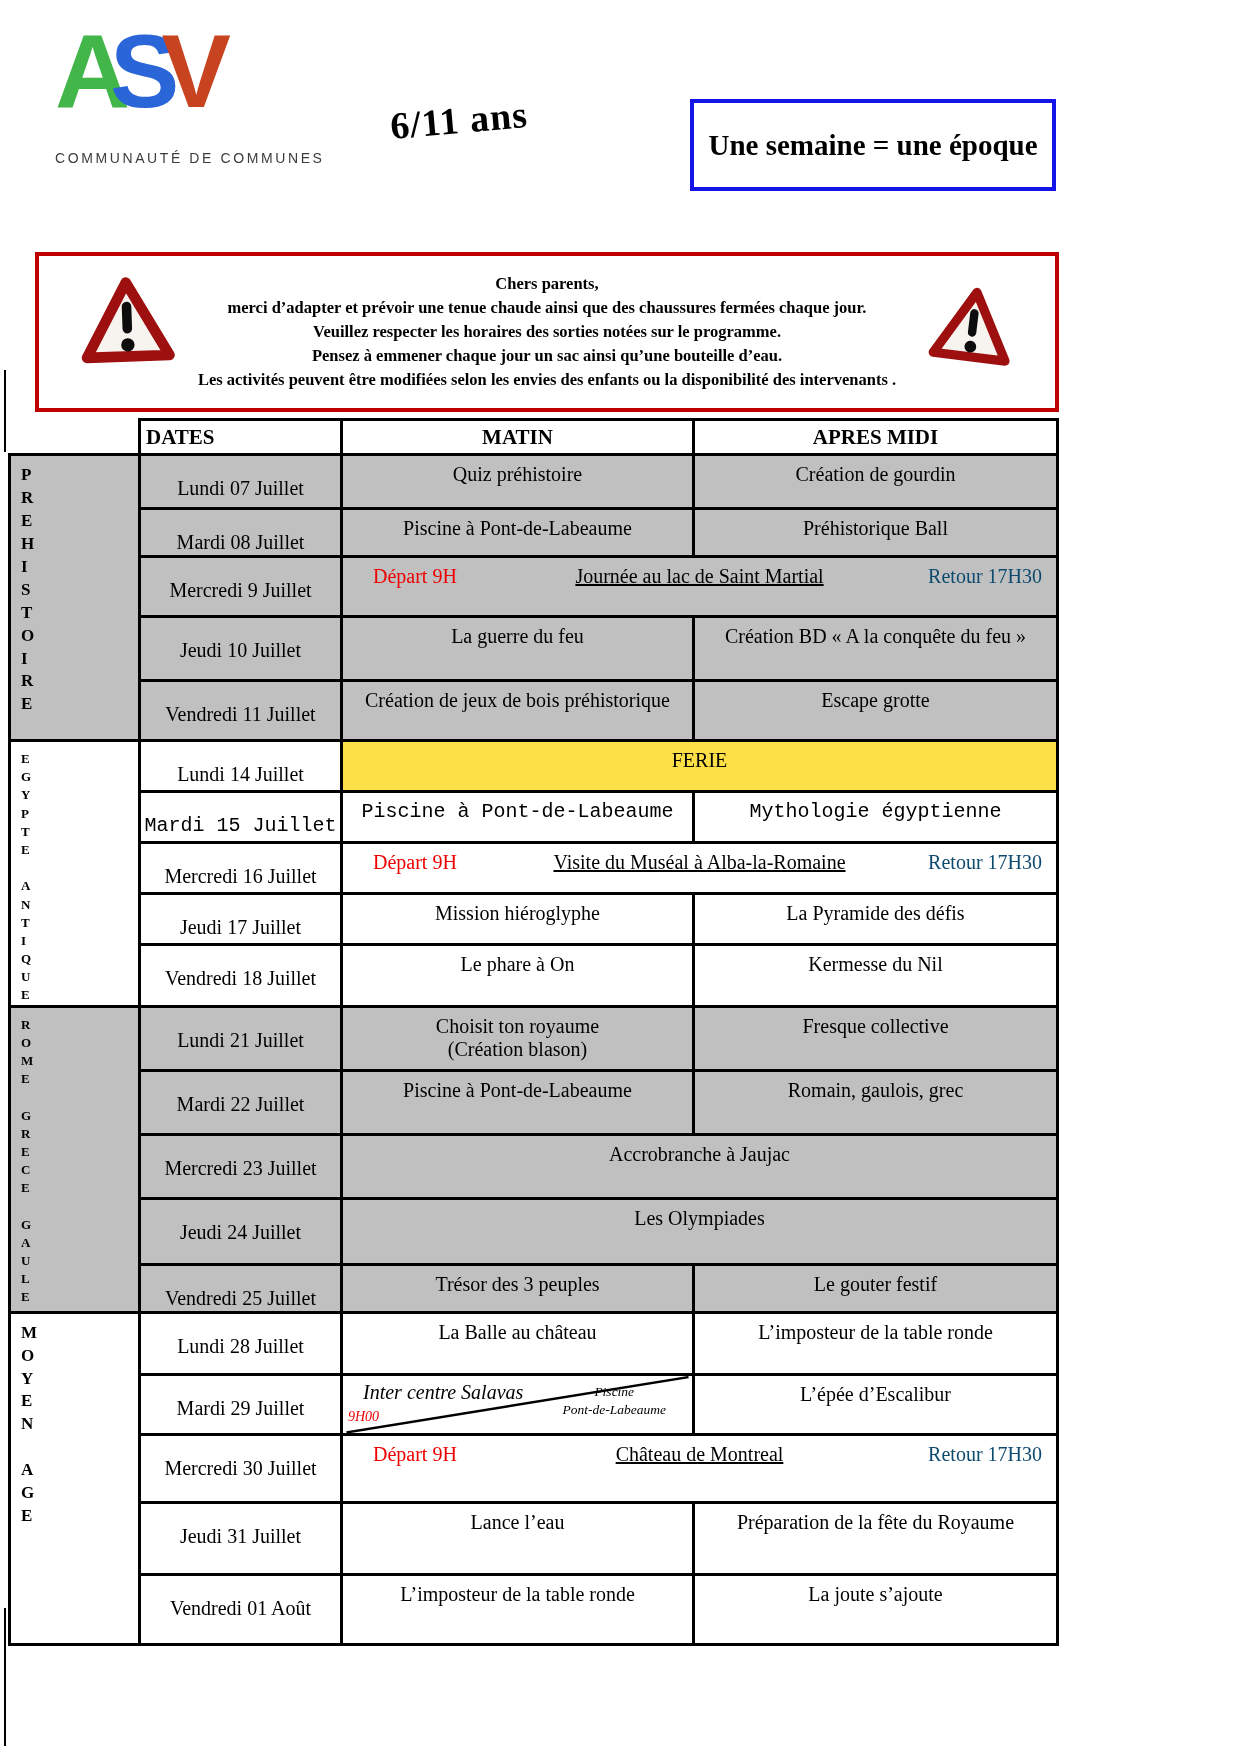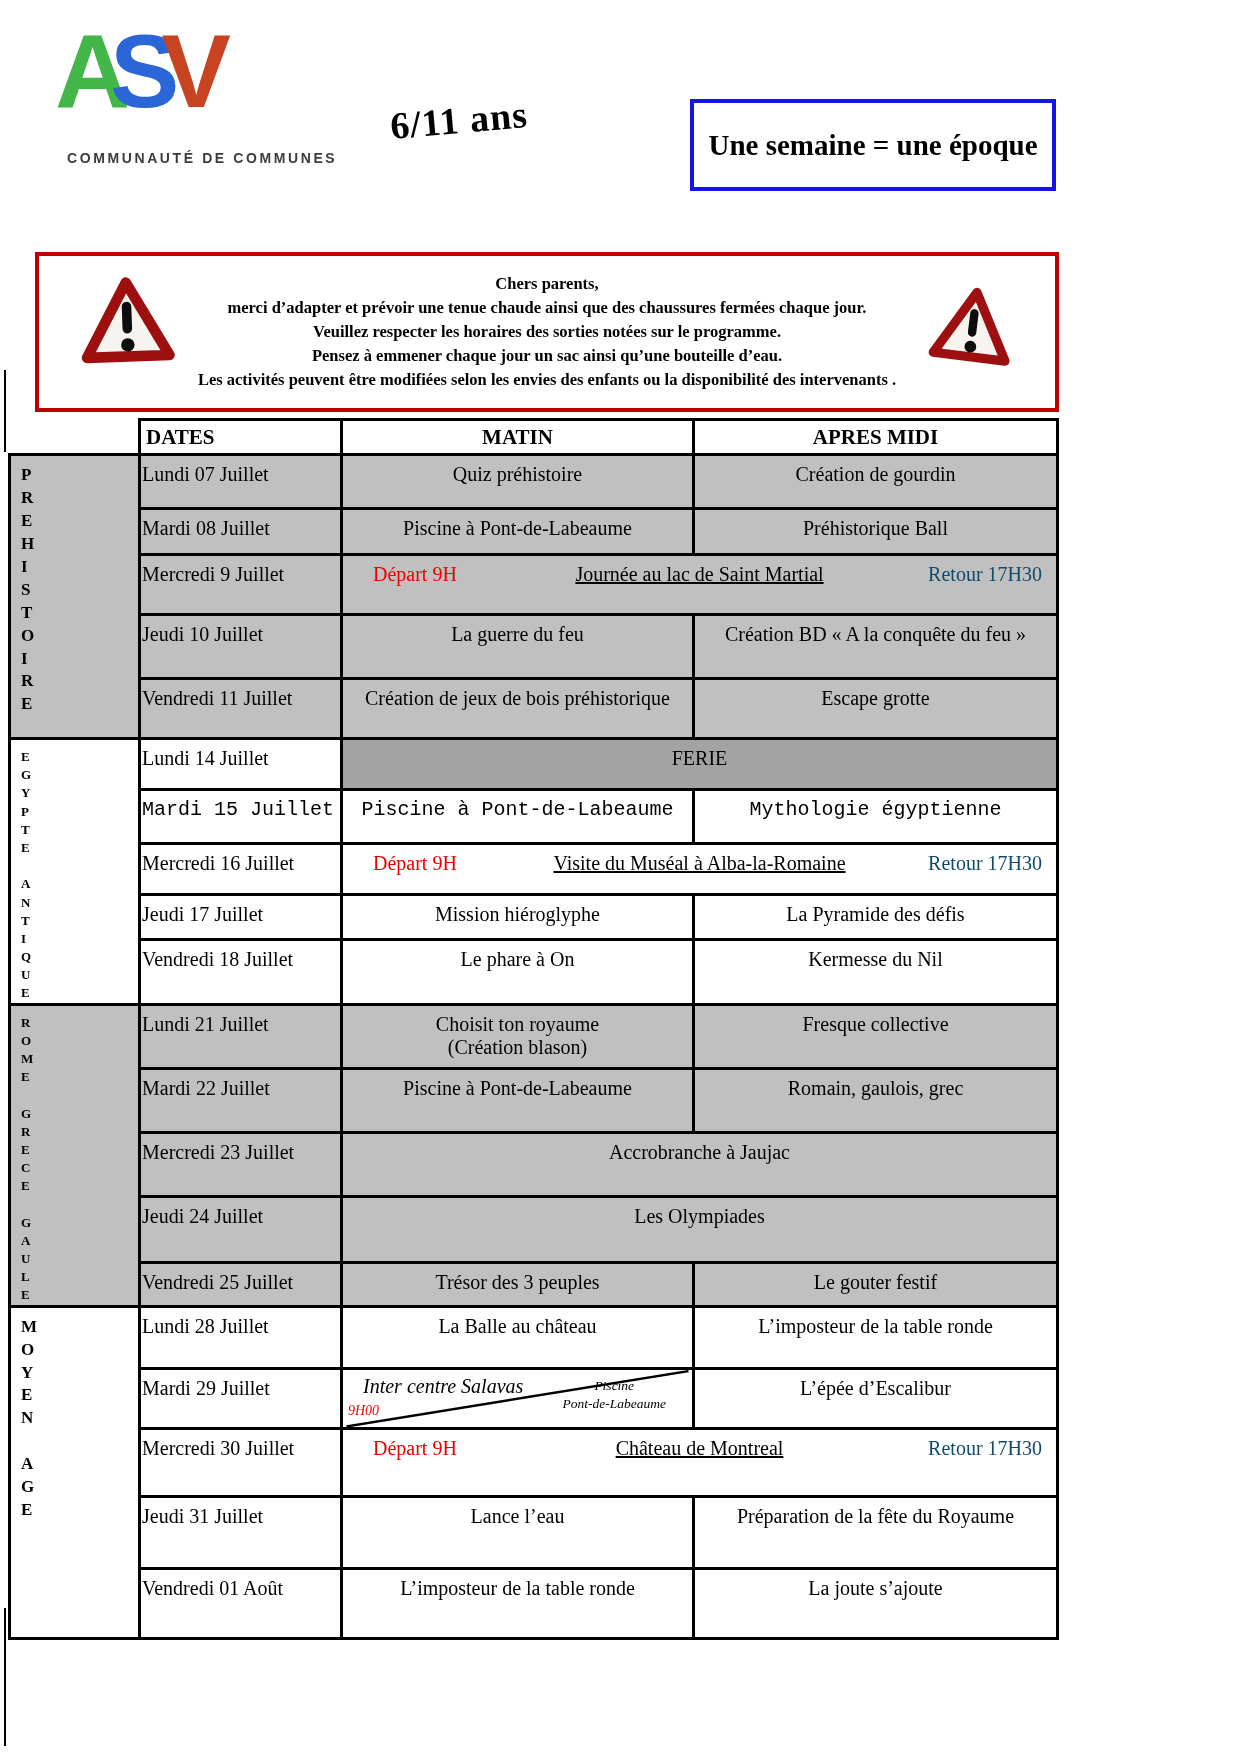--- a/index.html
+++ b/index.html
@@ -9,21 +9,21 @@
   }
 
   
   .logo { position:absolute; left:55px; top:22px; display:flex; align-items:flex-start; }
   .monogram { font-family:"Liberation Sans", sans-serif; font-weight:900; font-size:104px; line-height:0.95; display:flex; }
   .monogram span { display:block; }
   .monogram span:nth-child(2){ margin-left:-20px; }
   .monogram span:nth-child(3){ margin-left:-18px; }
   .org { margin-left:14px; padding-top:14px; font-family:"Liberation Sans", sans-serif; font-weight:700; font-size:25px; line-height:1.06; color:#151515; white-space:nowrap; }
   .org .init { font-size:32px; font-weight:900; }
-  .logo-sub { position:absolute; left:55px; top:150px; font-family:"Liberation Sans", sans-serif; font-size:14px; letter-spacing:2.6px; color:#3c3c3c; font-weight:700; white-space:nowrap;margin-left:12px; }
+  .logo-sub { position:absolute; left:55px; top:150px; font-family:"Liberation Sans", sans-serif; font-size:14px; letter-spacing:2.6px; color:#3c3c3c; font-weight:400; white-space:nowrap; }
 
   
   .age { position:absolute; left:390px; top:98px; font-size:38px; font-weight:700; transform:rotate(-5deg); letter-spacing:1px; }
   .slogan-box { position:absolute; left:690px; top:99px; width:358px; height:84px; border:4px solid #1414E8;
     display:flex; align-items:center; justify-content:center; font-size:29px; font-weight:700; background:#fff; }
 
   
   .notice { position:absolute; left:35px; top:252px; width:1016px; height:152px; border:4px solid #C00000; background:#fff;
     display:flex; flex-direction:column; justify-content:center; text-align:center; font-weight:700; font-size:16.5px; line-height:1.45; }
   .tri { position:absolute; }
@@ -35,21 +35,21 @@
   .vline-top { left:4px; top:370px; height:82px; }
   .vline-bottom { left:4px; top:1608px; height:138px; }
 
   
   table.schedule { position:absolute; left:8px; top:418px; border-collapse:collapse; table-layout:fixed; width:1048px; background:#fff; }
   .schedule td { border:3px solid #000; font-size:20px; overflow:hidden; }
   .schedule td.corner { border:none; background:#fff; }
   .schedule td.h { font-weight:700; text-align:center; vertical-align:middle; font-size:21px; height:30px; }
   .schedule td.h.left { text-align:left; padding-left:5px; }
   .schedule td.shaded { background:#C0C0C0; }
-  .schedule td.date { text-align:left; vertical-align:top; padding-top:7px; }
+  .schedule td.date { text-align:center; vertical-align:top; padding-top:21px; }
   .schedule td.act { text-align:center; vertical-align:top; padding-top:7px; white-space:pre-line; }
   .schedule td.theme { vertical-align:top; text-align:left; padding:8px 0 0 10px; font-weight:700; white-space:pre-line; }
   .schedule td.theme.big { font-size:17px; line-height:1.35; }
   .schedule td.theme.small { font-size:13px; line-height:1.4; }
   .schedule td.trip { position:relative; }
   .trip .depart { position:absolute; left:30px; top:7px; color:#EE0000; }
   .trip .retour { position:absolute; right:14px; top:7px; color:#0c4a6e; }
   .trip .trip-title { display:block; text-align:center;text-decoration:underline; }
   .schedule td.split { position:relative; padding:0; white-space:normal;font-style:italic; }
   .split svg.diag { position:absolute; left:0; top:0; width:100%; height:100%; display:block; }
@@ -155,21 +155,21 @@
 E
 
 A
 N
 T
 I
 Q
 U
 E</td>
         <td class="date">Lundi 14 Juillet</td>
-        <td class="act" colspan="2" style="background: #a3a3a3; text-align: center;">FERIE</td>
+        <td class="act" colspan="2" style="background: #fde047; text-align: center;">FERIE</td>
       </tr>
       <tr style="height: 48px; font-family: Liberation Mono, monospace;">
         <td class="date">Mardi 15 Juillet</td>
         <td class="act">Piscine à Pont-de-Labeaume</td>
         <td class="act">Mythologie égyptienne</td>
       </tr>
       <tr style="height: 46px;">
         <td class="date">Mercredi 16 Juillet</td>
         <td class="act trip" colspan="2"><span class="depart">Départ 9H</span><span class="trip-title">Visite du Muséal à Alba-la-Romaine</span><span class="retour">Retour 17H30</span></td>
       </tr>

